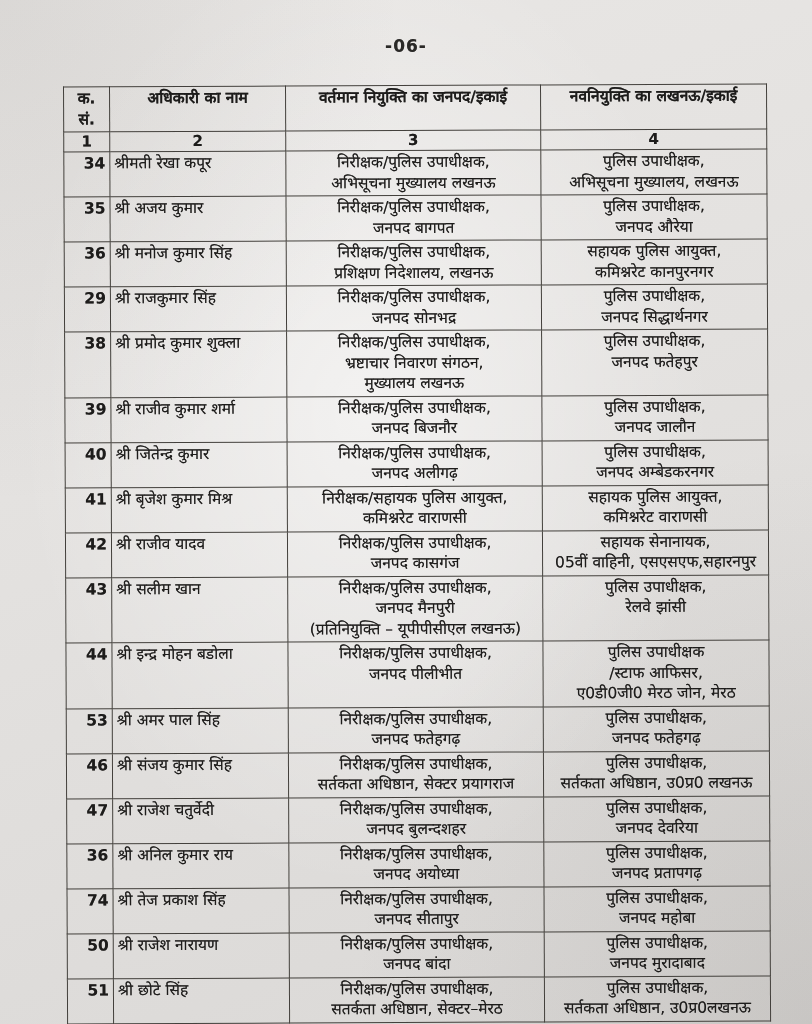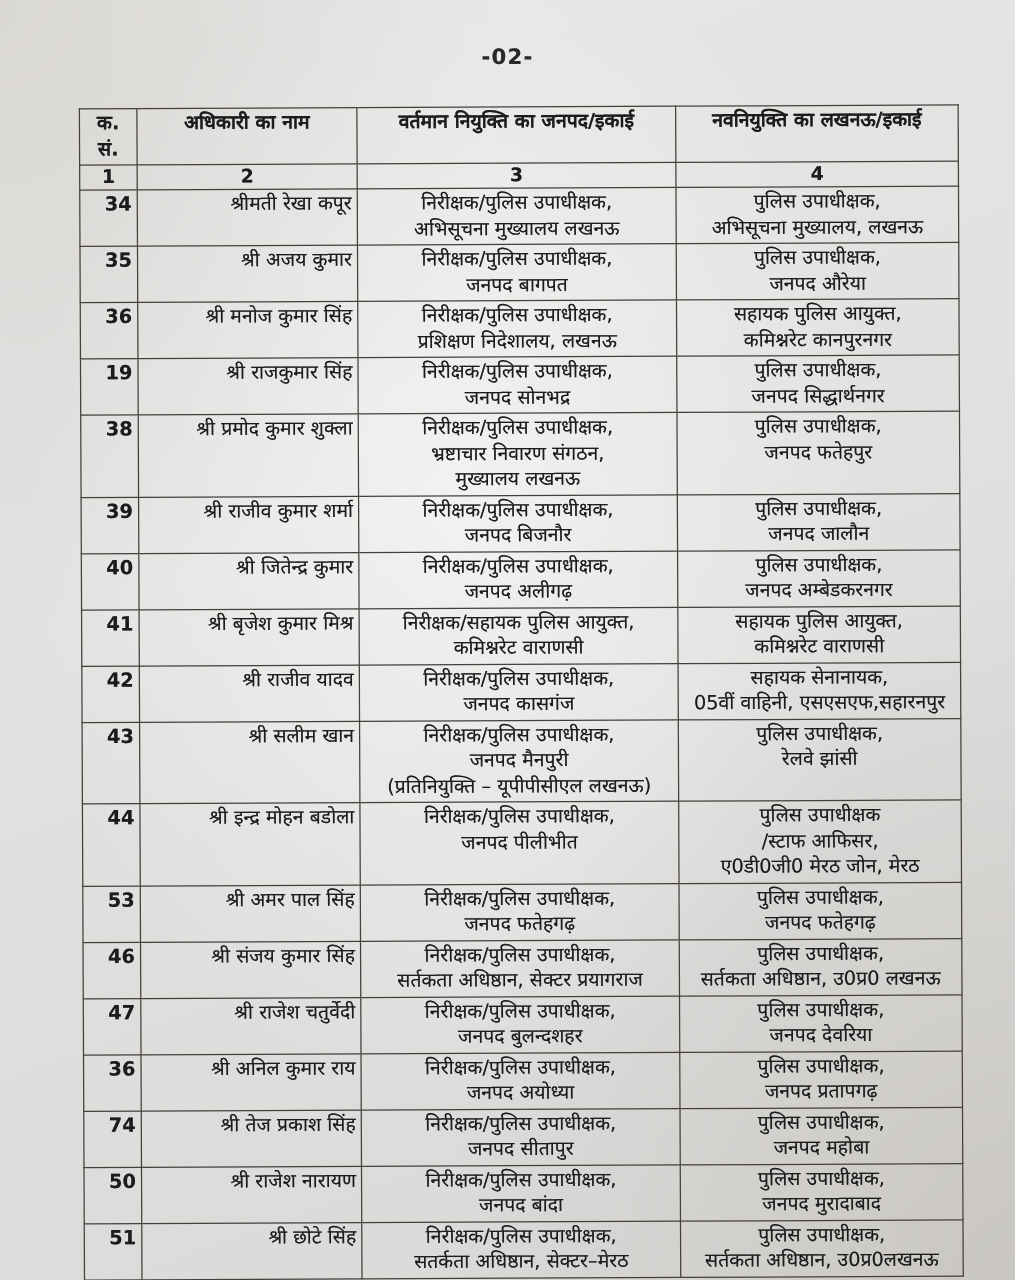--- a/index.html
+++ b/index.html
@@ -70,21 +70,21 @@
     font-weight: bold;
     text-align: center;
   }
   th.h-sn { text-align: left; padding-left: 8px; }
   td.cell-sn {
     text-align: right;
     font-weight: 600;
     font-size: 15px;
   }
   td.cell-name {
-    text-align: right;
+    text-align: left;
     padding-left: 10px;
     margin-top: 24px;
   }
   td.cell-current,
   td.cell-new {
     text-align: center;
   }
   tr.colnum-row td {
     text-align: center;
     font-weight: bold;
@@ -95,21 +95,21 @@
   
   .doc-table-wrap, .page-number {
     text-shadow: 0 0 0.4px rgba(30,28,26,0.55);
   }
 </style>
 </head>
 <body>
 
 <div class="photo-vignette"></div>
 
-<div class="page-number">-02-</div>
+<div class="page-number">-06-</div>
 
 <div class="doc-table-wrap">
   <table class="doc-table">
     <colgroup>
       <col class="c-sn">
         <col class="c-name">
         <col class="c-cur">
         <col class="c-new">
     </colgroup>
     <thead>
@@ -146,21 +146,21 @@
         </tr>
         <tr>
           <td class="cell-sn">36</td>
           <td class="cell-name">श्री मनोज कुमार सिंह</td>
           <td class="cell-current">निरीक्षक/पुलिस उपाधीक्षक,
 प्रशिक्षण निदेशालय, लखनऊ</td>
           <td class="cell-new">सहायक पुलिस आयुक्त,
 कमिश्नरेट कानपुरनगर</td>
         </tr>
         <tr>
-          <td class="cell-sn">19</td>
+          <td class="cell-sn">29</td>
           <td class="cell-name">श्री राजकुमार सिंह</td>
           <td class="cell-current">निरीक्षक/पुलिस उपाधीक्षक,
 जनपद सोनभद्र</td>
           <td class="cell-new">पुलिस उपाधीक्षक,
 जनपद सिद्धार्थनगर</td>
         </tr>
         <tr>
           <td class="cell-sn">38</td>
           <td class="cell-name">श्री प्रमोद कुमार शुक्ला</td>
           <td class="cell-current">निरीक्षक/पुलिस उपाधीक्षक,

